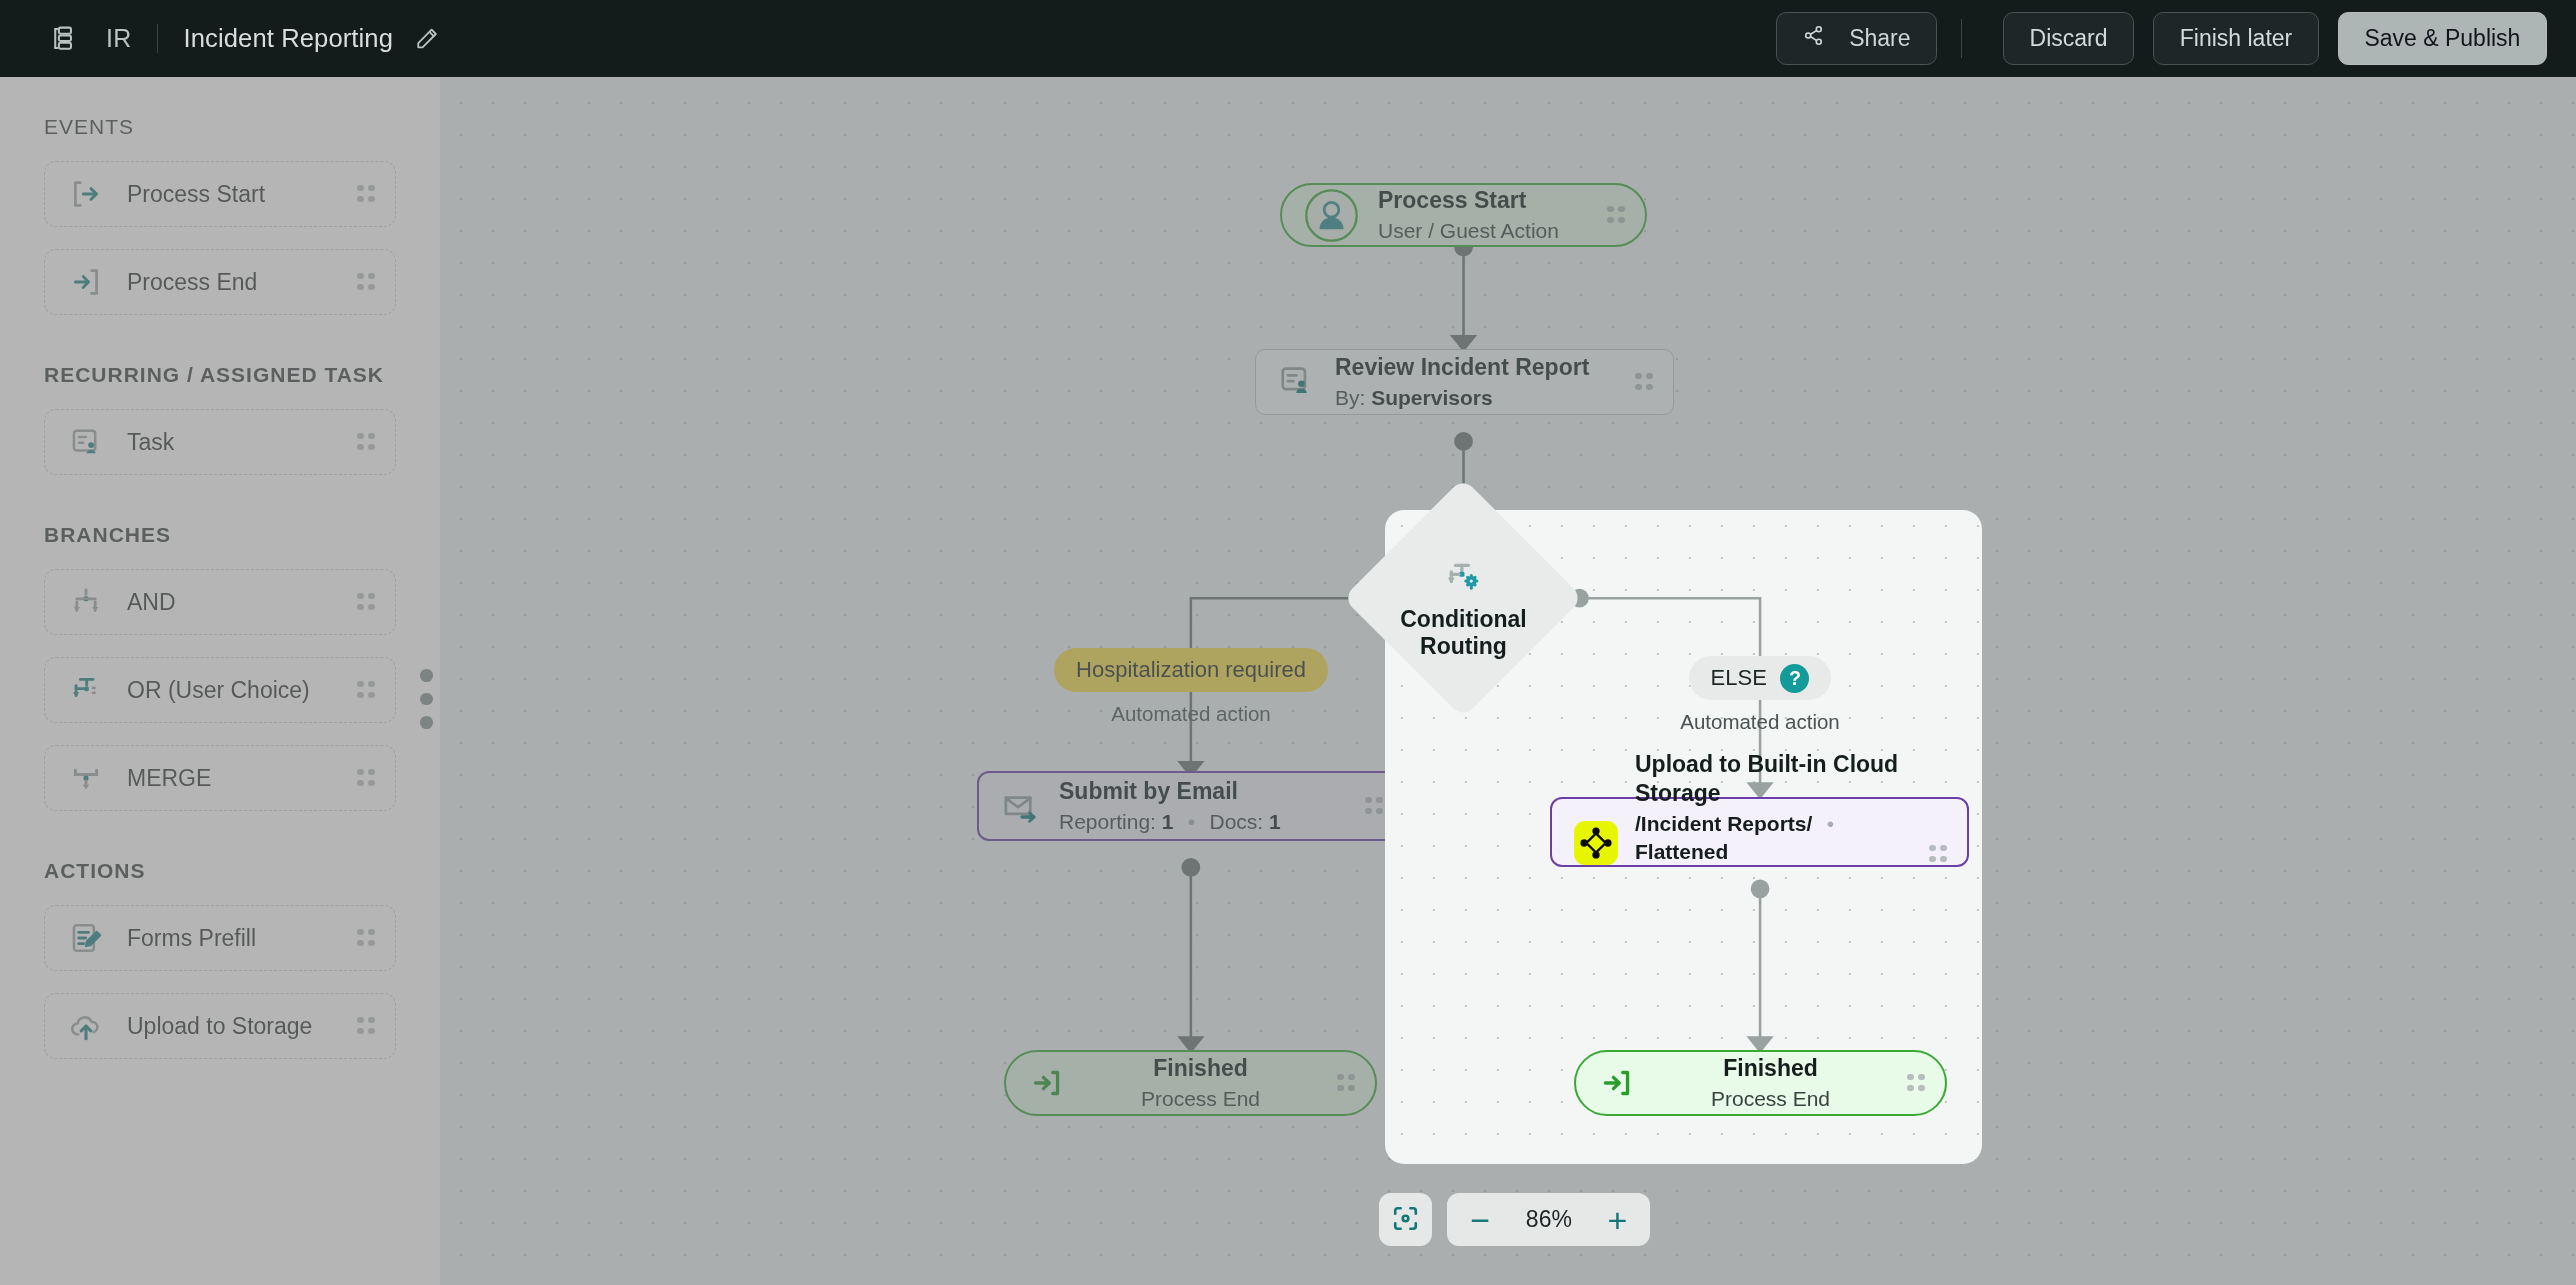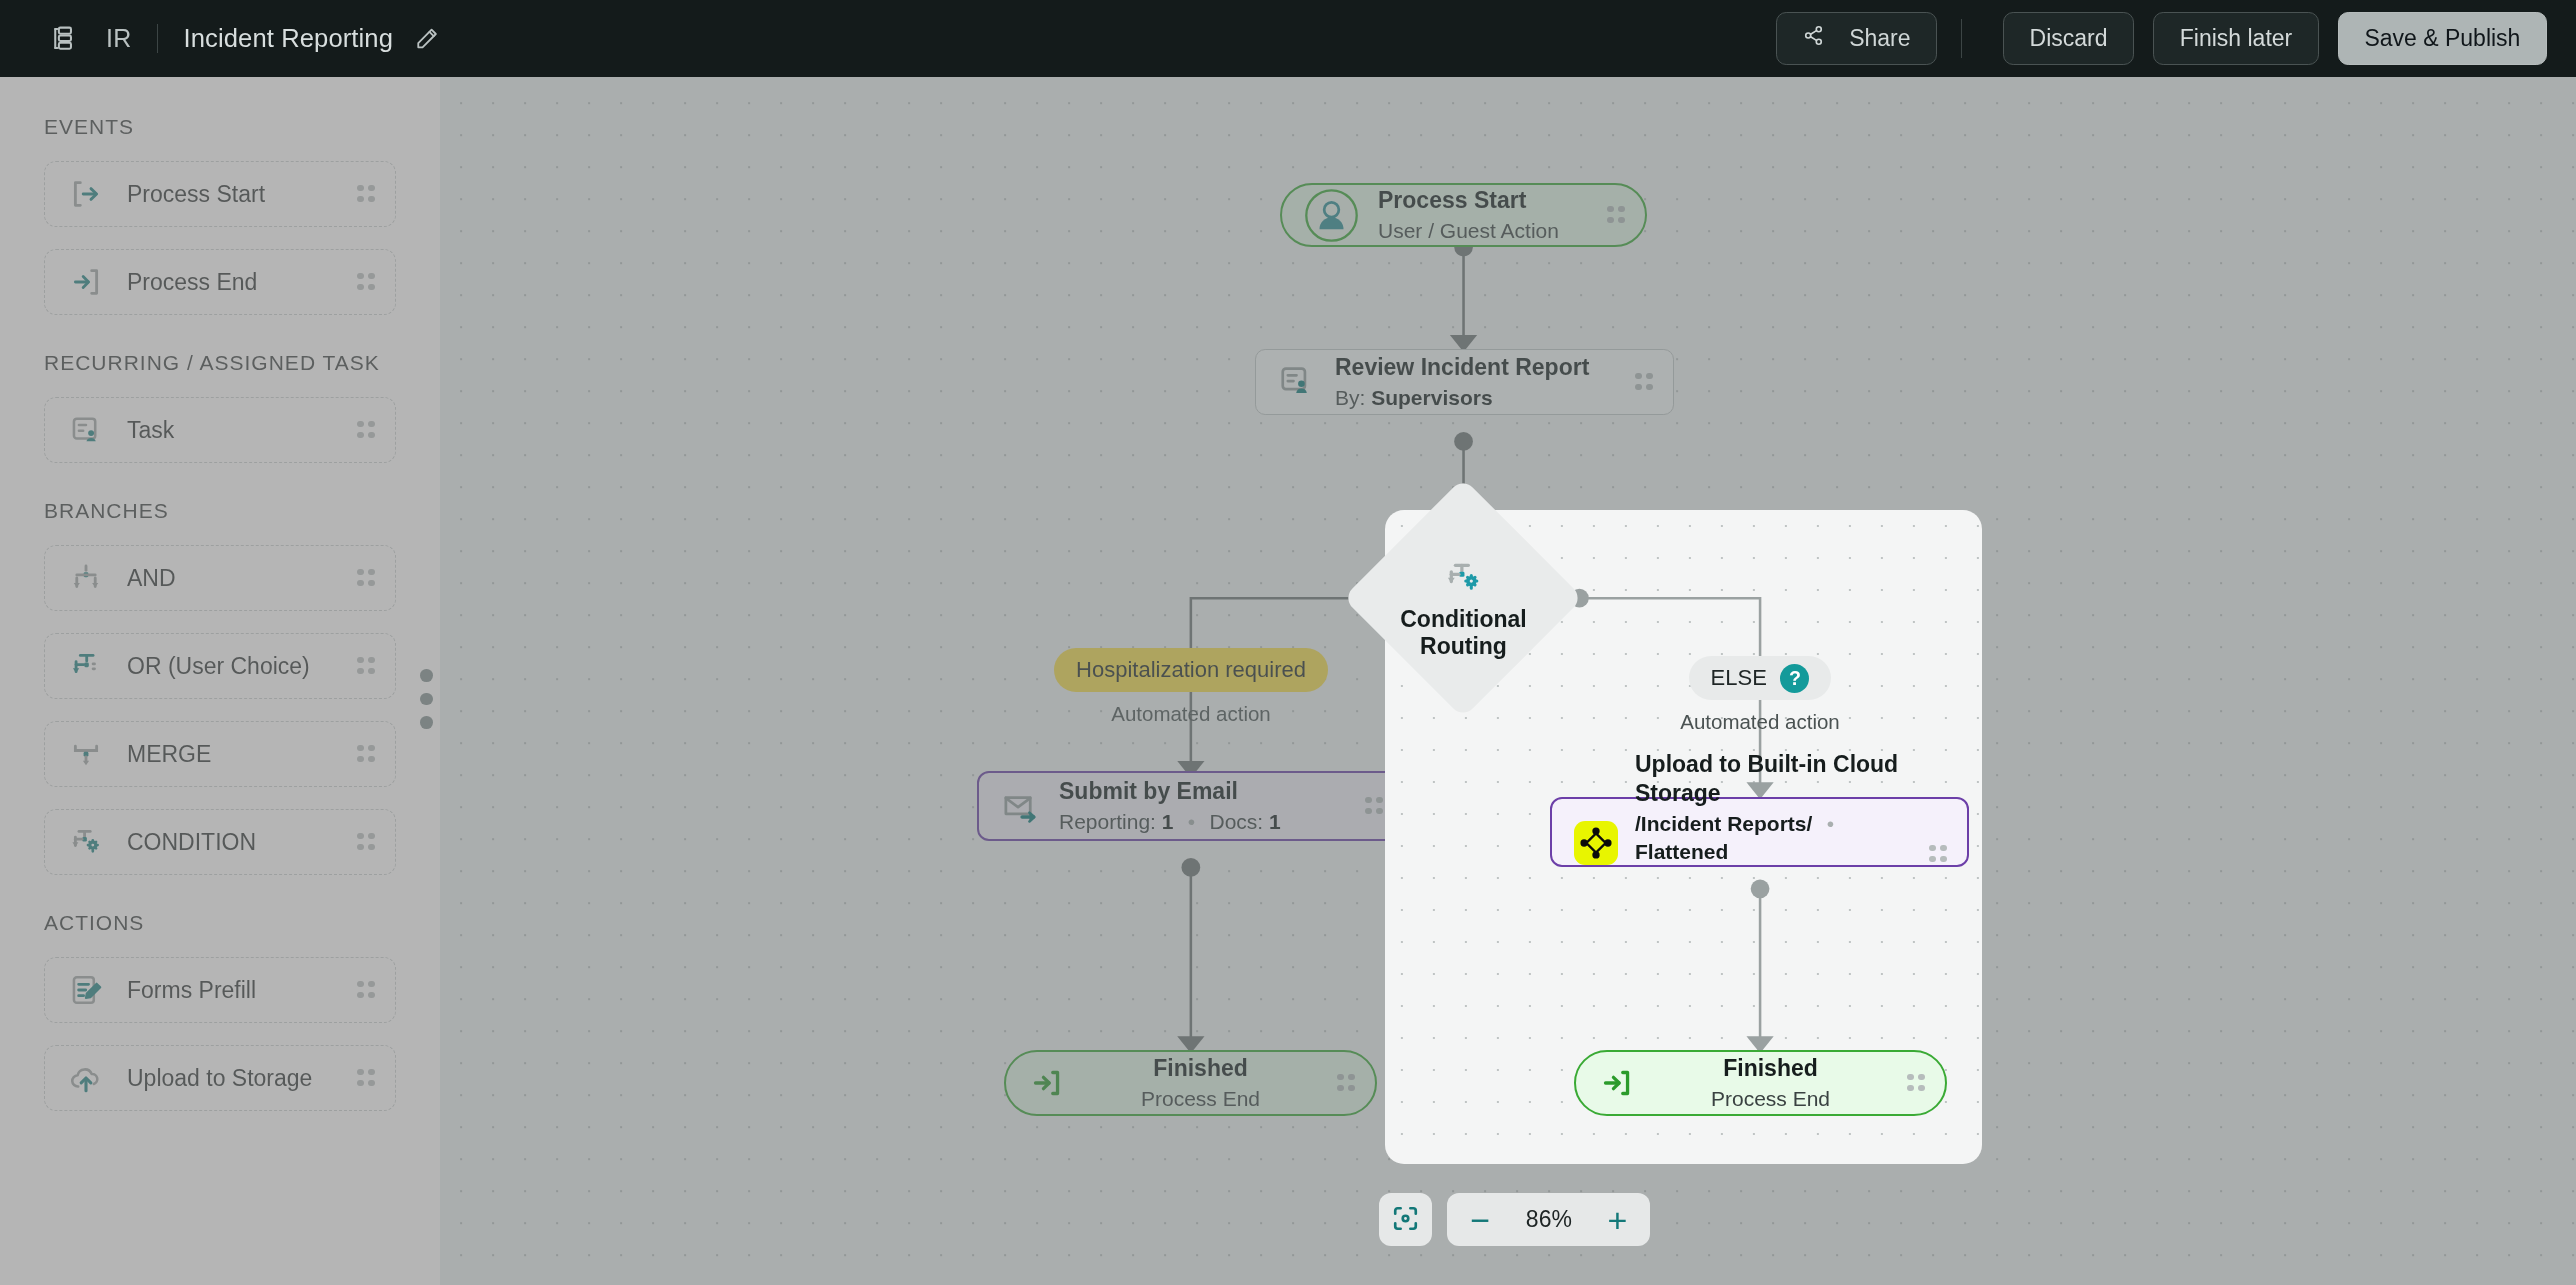--- a/index.html
+++ b/index.html
@@ -61,21 +61,21 @@
     width: 440px; height: 1209px;
     background: #ffffff;
     padding: 38px 0 0 0;
     overflow: hidden;
     z-index: 10;
   }
   .sec-title {
     font-size: 21px; letter-spacing: 1px; color: #2c3333;
     padding: 0 0 0 44px; margin-bottom: 22px;
   }
-  .sec-title.gap { margin-top: 36px; }
+  .sec-title.gap { margin-top: 48px; font-weight: bold; }
   .palette-item {
     margin: 0 44px 22px 44px;
     height: 66px;
     border: 1.3px dashed #c6cccc;
     border-radius: 12px;
     display: flex; align-items: center;
     padding: 0 19px 0 24px;
     background: #fff;
     cursor: grab;
   }
@@ -358,41 +358,20 @@
   <div class="palette-item">
     <span class="pi-icon">
       <svg viewBox="0 0 24 24" width="34" height="34" fill="none" stroke-width="2" stroke-linecap="round">
         <path d="M4.5 6.5v3h15v-3" stroke="#98a0a0"></path>
         <rect x="10.3" y="10.4" width="3.4" height="3.4" rx="1" fill="#0d7b7b" stroke="none"></rect>
         <path d="M12 14v3.2" stroke="#98a0a0"></path>
         <path d="M9.8 16.8L12 20l2.2-3.2" fill="#98a0a0" stroke="none"></path>
       </svg>
     </span>
     <span class="pi-label">MERGE</span>
-    <span class="grip">
-        <i></i>
-        <i></i>
-        <i></i>
-        <i></i>
-      </span>
-  </div>
-  <div class="palette-item">
-    <span class="pi-icon">
-      <svg viewBox="0 0 24 24" width="34" height="34" fill="none" stroke-width="2" stroke-linecap="round">
-        <path d="M7 4.5h8" stroke="#98a0a0"></path>
-          <path d="M11 4.5v3.5" stroke="#98a0a0"></path>
-        <rect x="9.4" y="8.4" width="3.2" height="3.2" rx=".9" fill="#0d7b7b" stroke="none"></rect>
-        <path d="M4.5 8.5v6" stroke="#98a0a0"></path>
-          <path d="M2.4 12.2l2.1 3.4 2.1-3.4" fill="#98a0a0" stroke="none"></path>
-        <path d="M4.5 10h4.7" stroke="#98a0a0"></path>
-        <circle cx="16.8" cy="14.2" r="2.1" fill="none" stroke="#0d7b7b" stroke-width="2.2"></circle>
-        <path d="M16.8 10.8v1M16.8 17.6v1M13.4 14.2h1M19.2 14.2h1M14.5 11.9l.7.7M18.4 15.8l.7.7M19.1 11.9l-.7.7M15.2 15.8l-.7.7" stroke="#0d7b7b" stroke-width="1.9"></path>
-      </svg>
-    </span>
-    <span class="pi-label">CONDITION</span>
     <span class="grip">
         <i></i>
         <i></i>
         <i></i>
         <i></i>
       </span>
   </div>
 
   <div class="sec-title gap">ACTIONS</div>
   <div class="palette-item">

